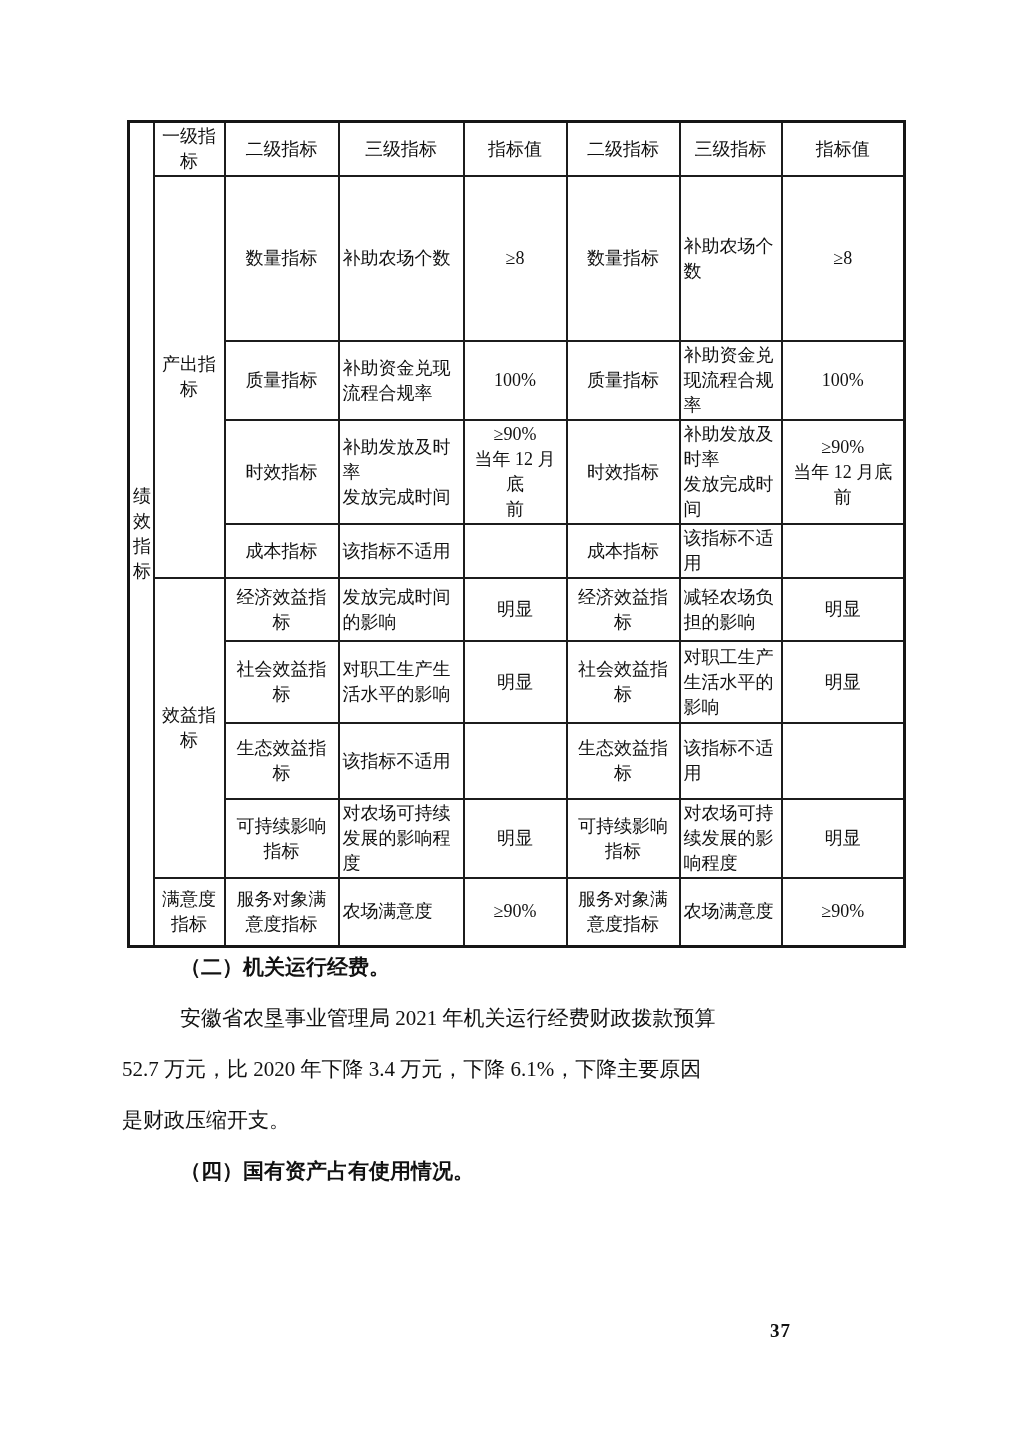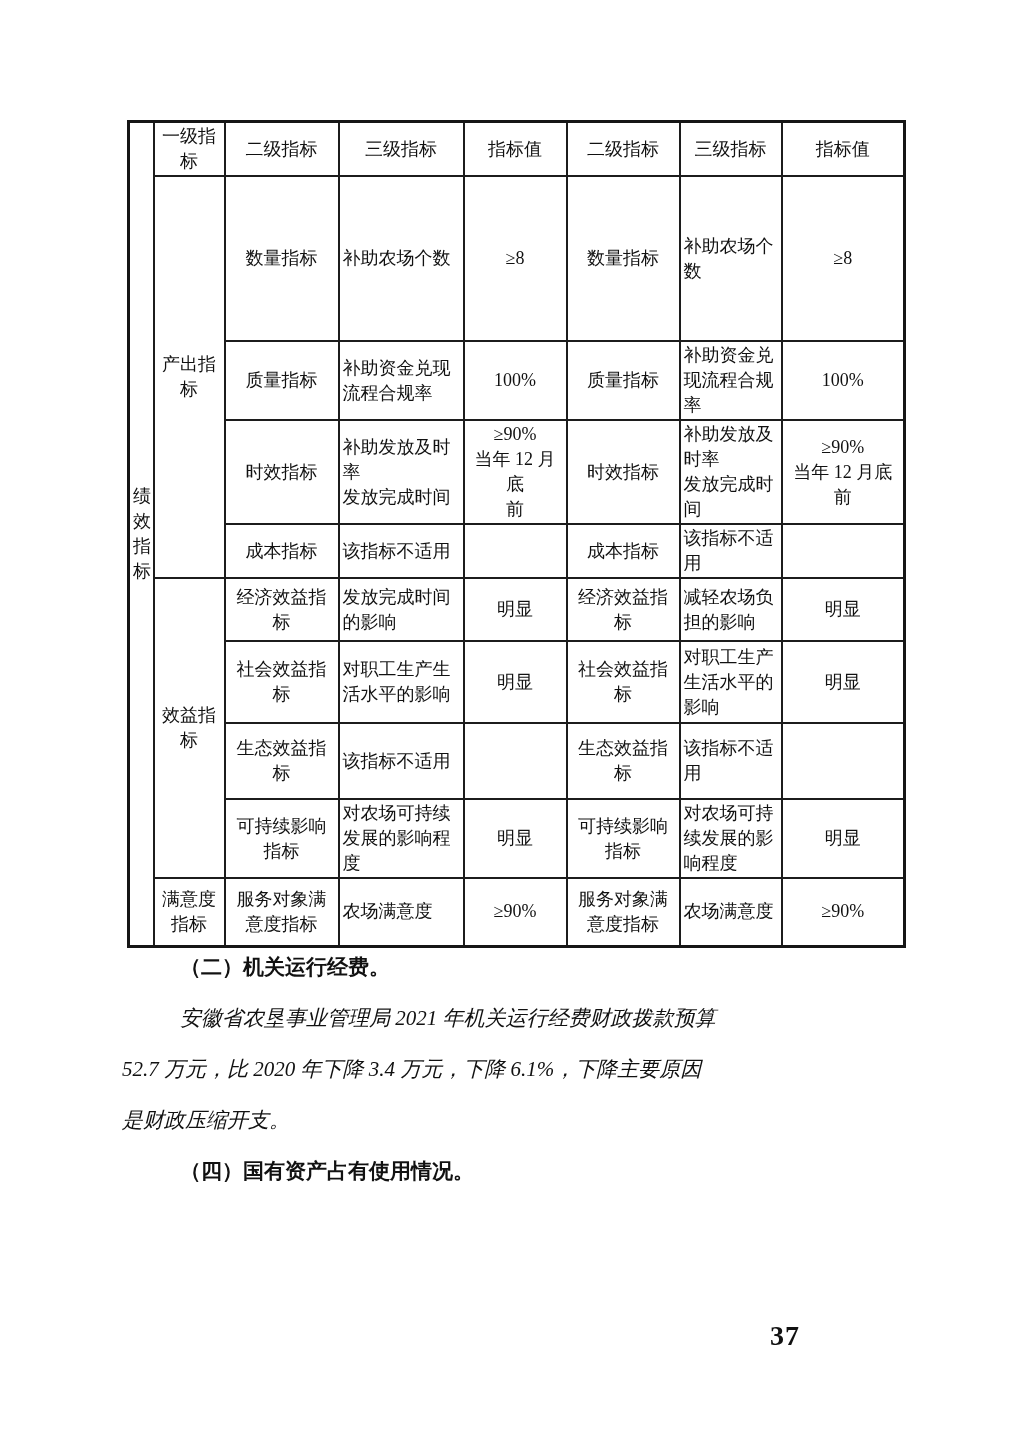--- a/index.html
+++ b/index.html
@@ -56,28 +56,28 @@
     left: 122px;
     top: 942px;
     width: 784px;
     font-size: 21px;
     line-height: 51px;
   }
   .content .heading {
     font-weight: bold;
     text-indent: 58px;
   }
-  .content .pline { text-indent: 0; font-style: italic; }
+  .content .pline { text-indent: 0; }
   .content .pline.first { text-indent: 58px; }
 
   .pageno {
     position: absolute;
     top: 1320px;
     left: 770px;
-    font-size: 28px;
+    font-size: 19px;
     font-weight: bold;
     letter-spacing: 1px;
   }
 </style>
 </head>
 <body>
 
 <div class="page">
 
   <table class="perf">

